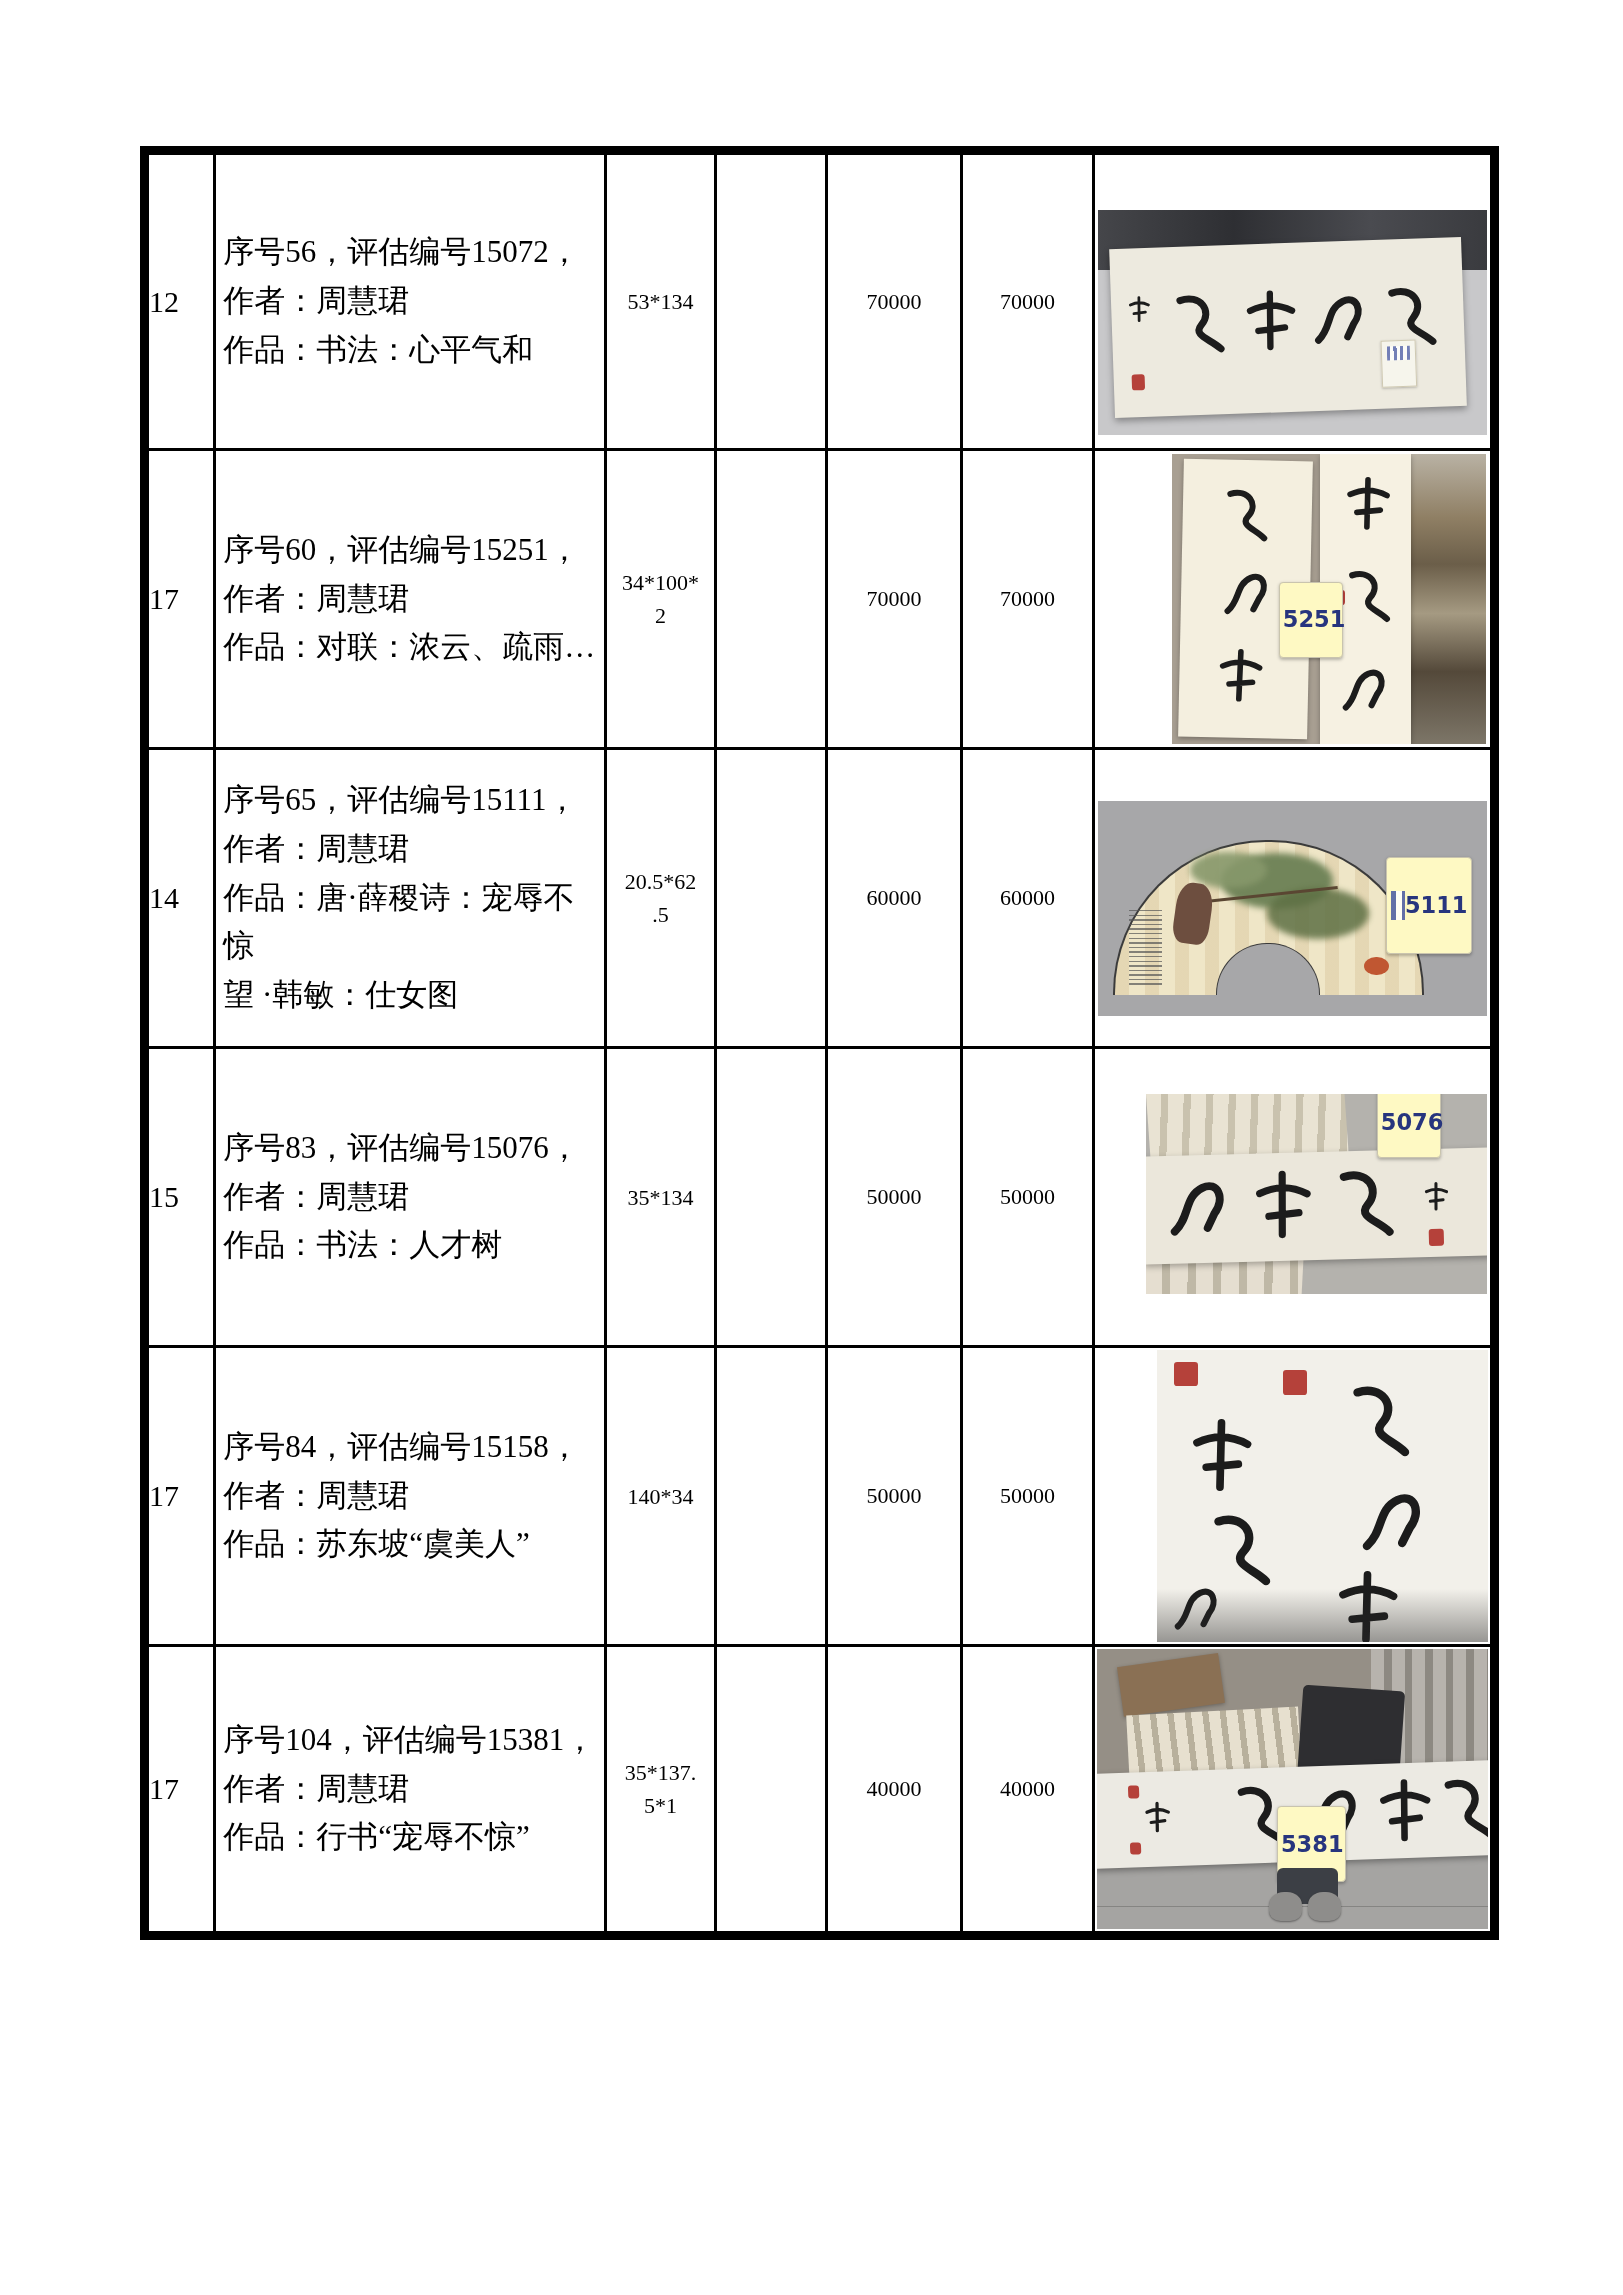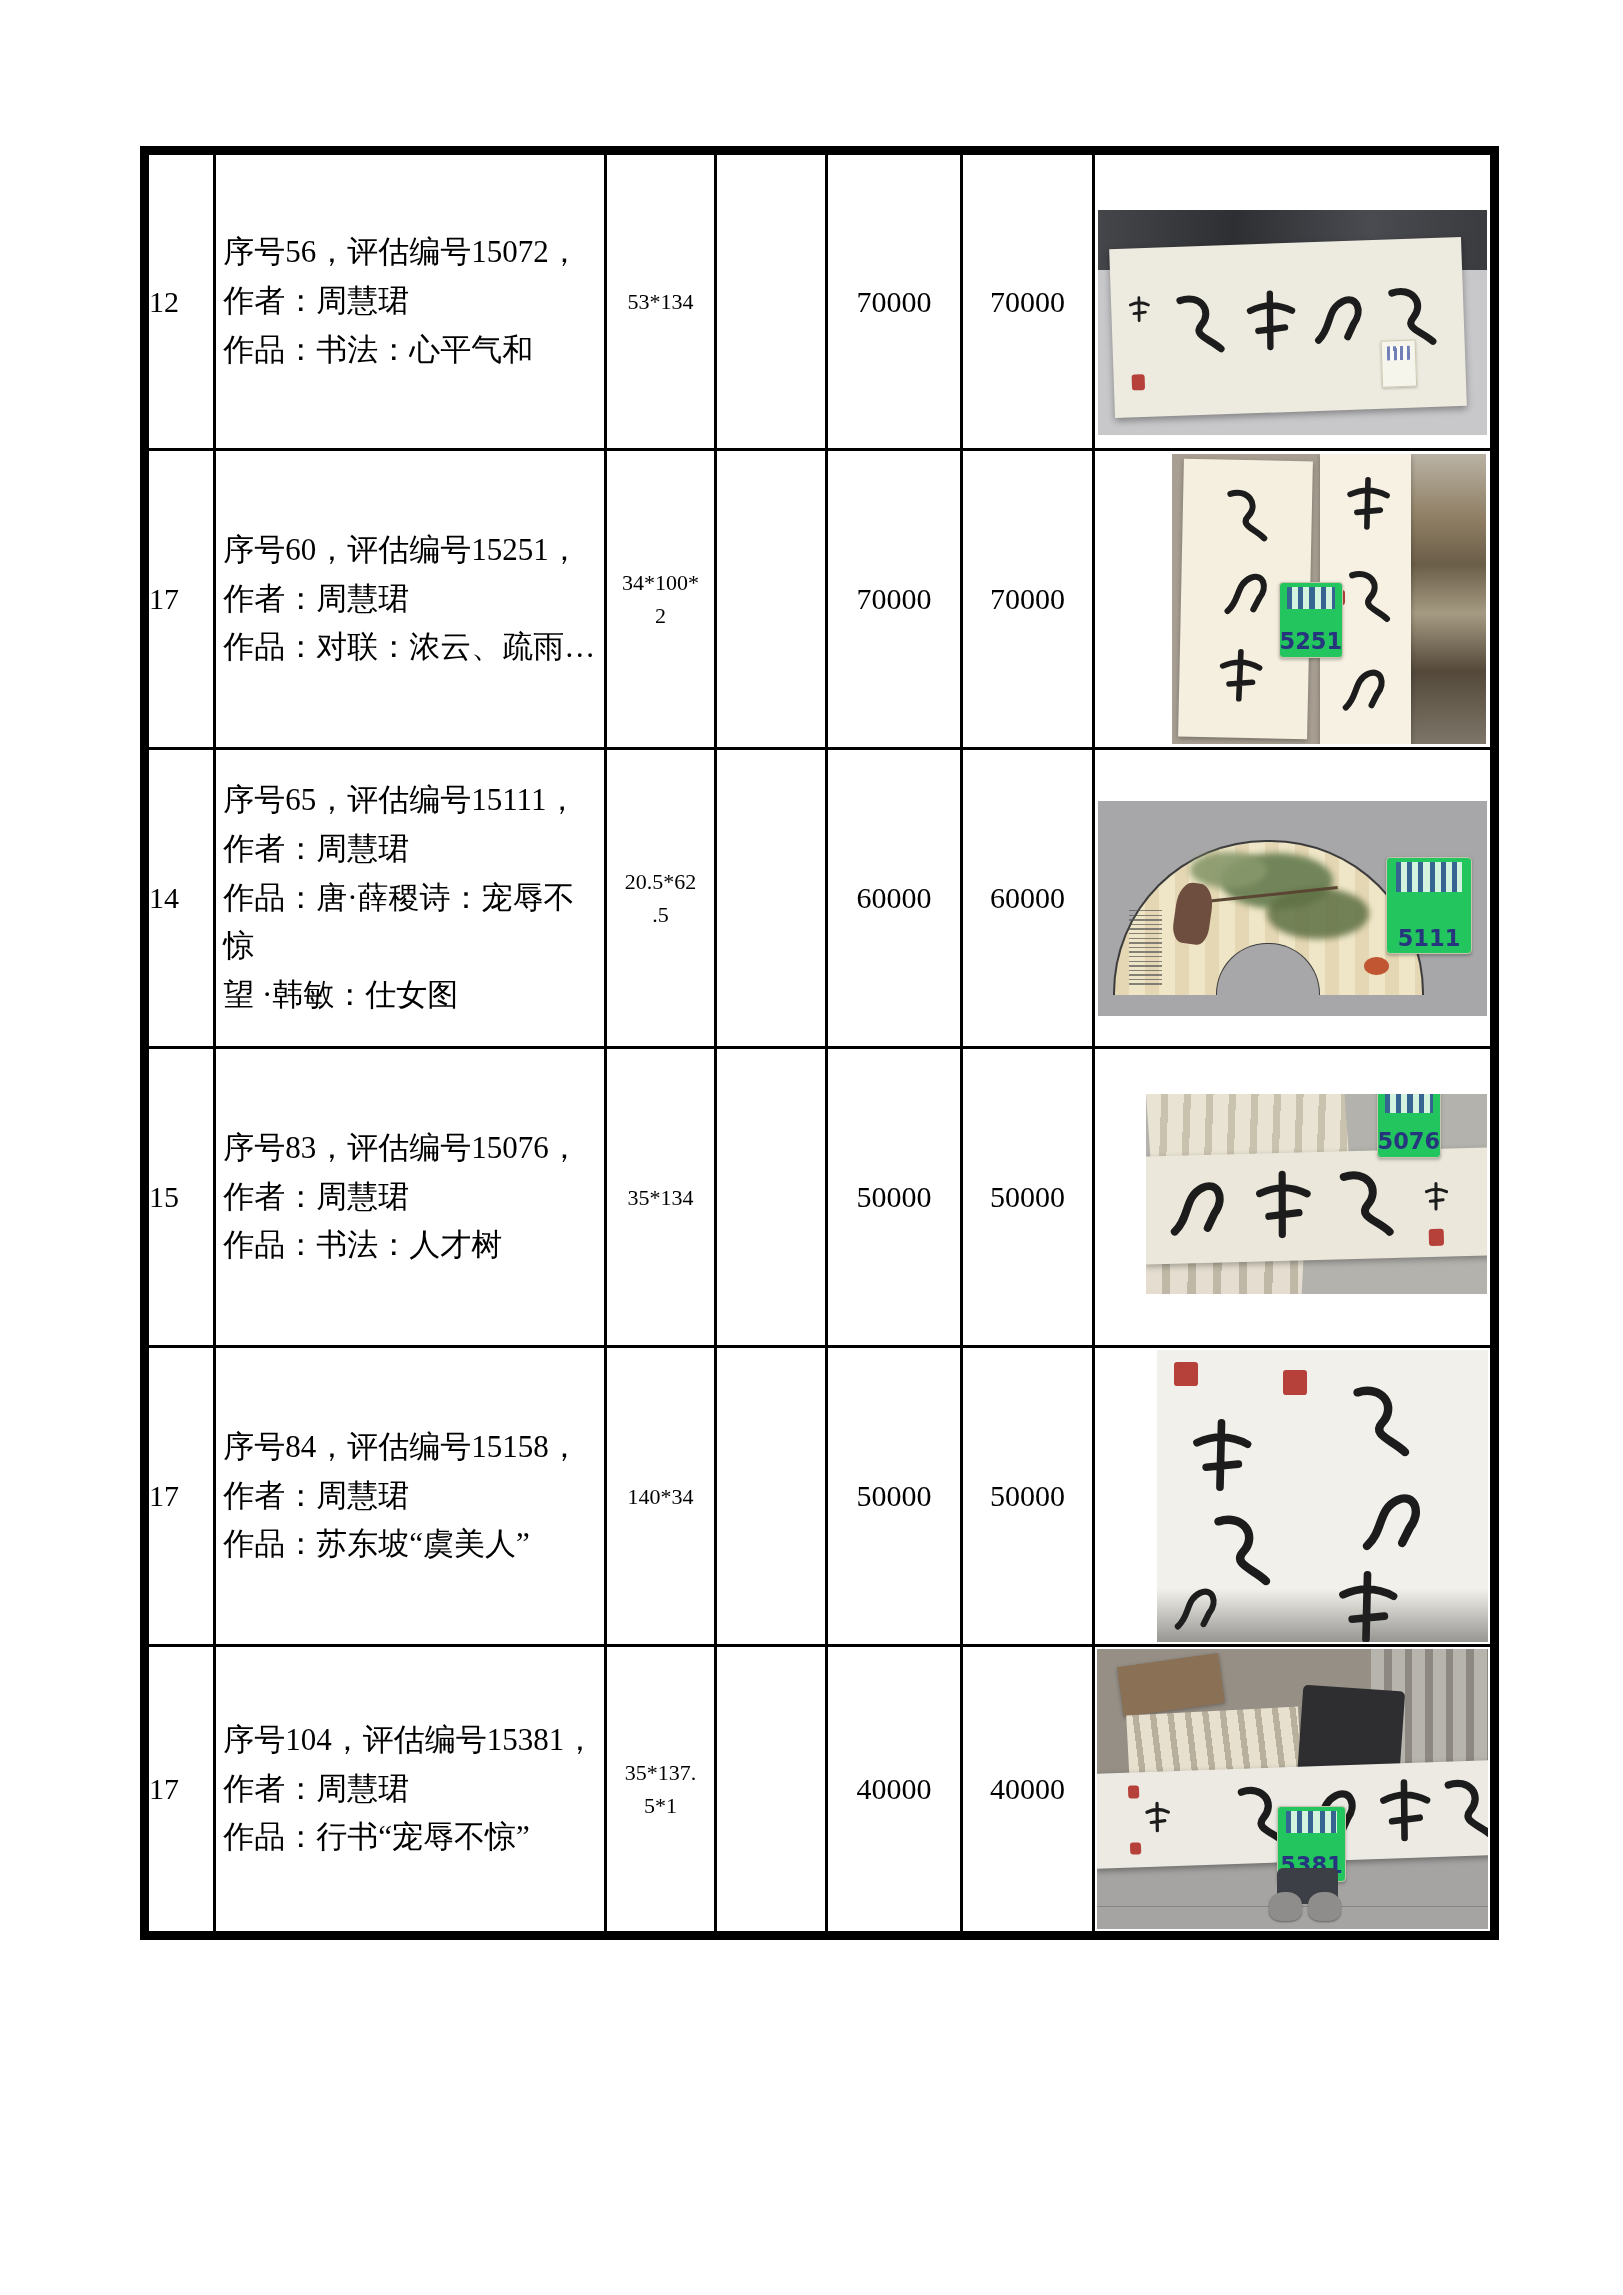--- a/index.html
+++ b/index.html
@@ -11,28 +11,28 @@
        border-collapse:collapse;table-layout:fixed;border:9.2px solid #000;}
   td{border:3.1px solid #000;vertical-align:middle;overflow:hidden;padding:0;}
 
   col.c1{width:70px;} col.c2{width:391px;} col.c3{width:110px;}
   col.c4{width:111px;} col.c5{width:135px;} col.c6{width:132px;} col.c7{width:401px;}
   tr{height:299px;} tr:last-child{height:290px;}
 
   .no{font-size:30px;}
   .desc{padding:0 7.2px 0 7.2px;font-size:31px;line-height:1.58;}
   .size{text-align:center;font-size:22px;line-height:1.5;}
-  .price{text-align:center;font-size:30px;}
+  .price{text-align:center;font-size:22px;}
 
   .c-photo{position:relative;}
   .photo{position:absolute;overflow:hidden;background:#b5b3ae;}
   .stk{position:absolute;color:#1c1c1c;}
   .seal{position:absolute;background:#b5413a;border-radius:3.1px;}
-  .tag{position:absolute;background:#22c55e;border:1.5px solid #c9c4ae;border-radius:4.1px;
-       display:flex;flex-direction:column;align-items:center;justify-content:space-between;
+  .tag{position:absolute;background:#fef9c3;border:1.5px solid #c9c4ae;border-radius:4.1px;
+       display:flex;flex-direction:row;align-items:center;justify-content:space-between;
        padding:4.1px 3.1px;box-shadow:0 1.5px 3.1px rgba(0,0,0,.25);}
   .tag-top{width:85%;height:34%;background:
        repeating-linear-gradient(90deg,#3b4da0 0 5.1px,#fff 5.1px 11.2px);opacity:.8;}
   .tag-num{font-family:"DejaVu Sans",sans-serif;font-weight:bold;color:#27357e;font-size:22.5px;line-height:1;}
 
   
   .photo-r12{left:3.1px;right:3.1px;top:55px;height:225px;background:#c8c8ca;}
   .pr12-top{position:absolute;left:0;top:0;right:0;height:60px;
        background:linear-gradient(90deg,#45464a,#2e2f33 35%,#4a4b50 70%,#3a3b3f);}
   .pr12-paper{position:absolute;left:14.3px;right:22.5px;top:33px;bottom:23.5px;

